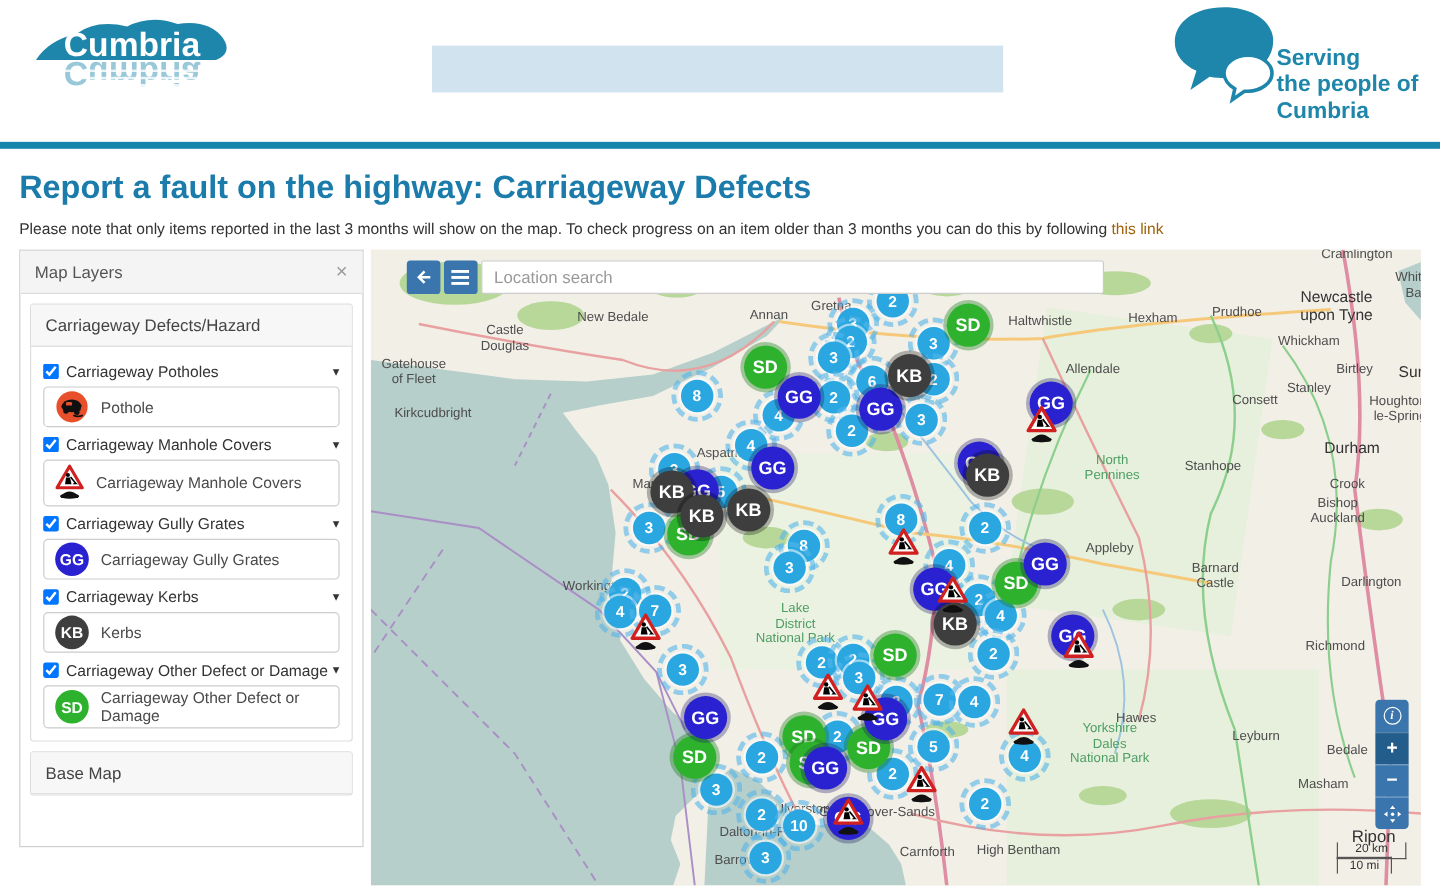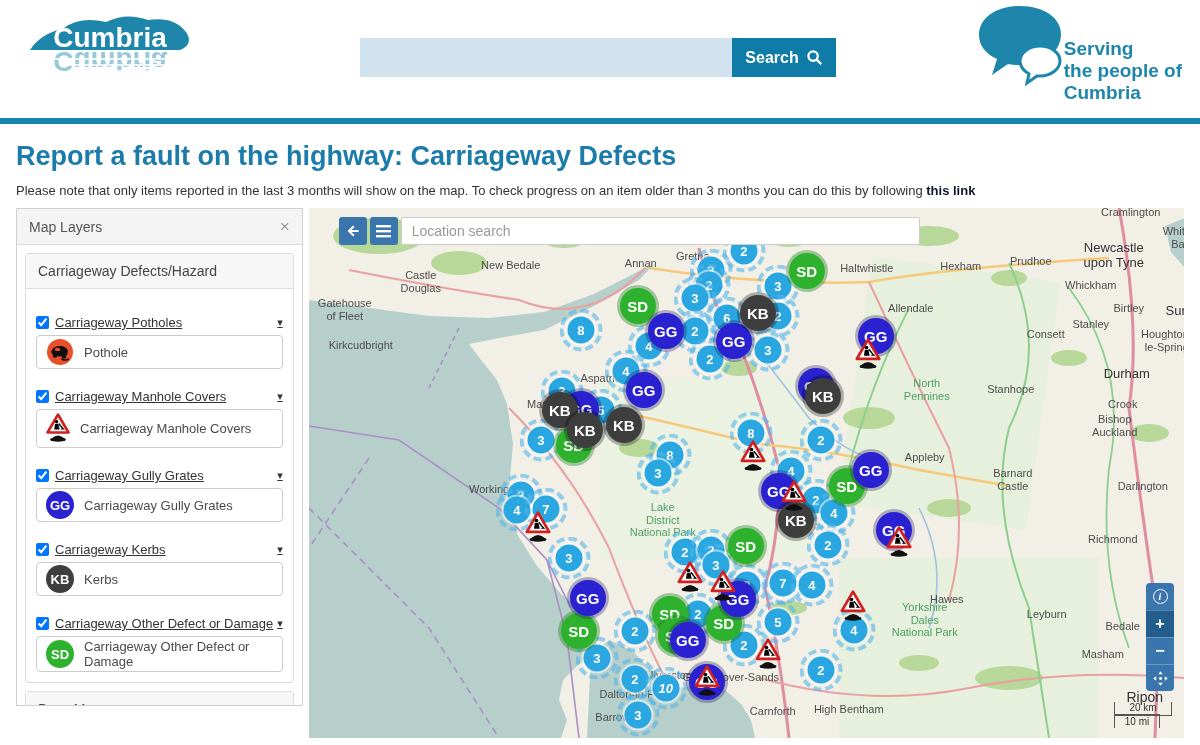--- a/index.html
+++ b/index.html
@@ -18,34 +18,34 @@
                        font-size:16px; display:flex; align-items:center; justify-content:center; gap:7px;
                        cursor:pointer; font-family:"Liberation Sans",sans-serif; }
   .tagline { position:absolute; right:18px; top:4px; display:flex; }
   .tagline-text { margin-top:34px; margin-left:-6px; color:#1f86ab; font-weight:bold; font-size:19px;
                   line-height:1.16; text-align:left; }
   .teal-bar { height:6px; background:#1786ad; }
 
   
   .page-title { color:#1b7cab; font-weight:bold; font-size:27px; margin:17px 16px 11px 16px; }
   .page-note { font-size:13px; color:#333; margin:0 16px 10px 16px; }
-  .page-note a { color:#0f172a; font-weight:bold; text-decoration:none; }
+  .page-note a { color:#a16207; font-weight:normal; text-decoration:none; }
 
   
   .content { display:flex; margin:0 16px 0 16px; align-items:flex-start; }
   .left-col { width:287px; display:flex; flex-direction:column; }
   .panel { border:1px solid #cfcfcf; background:#fff; height:498px; display:flex; flex-direction:column; }
   .panel-hd { background:#f4f4f4; border-bottom:1px solid #ddd; padding:9px 12px; font-size:14px;
               color:#555; display:flex; align-items:center; }
   .panel-hd .x { margin-left:auto; color:#9a9a9a; font-size:17px; cursor:pointer; line-height:1; }
   .panel-body { padding:8px; overflow:hidden; flex:1; }
   .section-box { border:1px solid #ddd; border-radius:3px; }
   .section-hd { background:#f7f7f7; border-bottom:1px solid #ddd; padding:9px 12px; font-size:14px; color:#444; }
   .layers { padding:6px 10px 8px 10px; }
-  .layer-row { display:flex; align-items:center; margin-top:20px; font-size:13px; color:#333;text-decoration:underline; }
+  .layer-row { display:flex; align-items:center; margin-top:7px; font-size:13px; color:#333; }
   .layer-row label { display:flex; align-items:center; gap:6px; cursor:pointer; }
   .layer-row .caret { margin-left:auto; color:#333; font-size:11px; cursor:pointer; }
   .legend-card { border:1px solid #ccc; border-radius:4px; margin:5px 0 2px 0; padding:2px 9px;
                  display:flex; align-items:center; gap:10px; min-height:34px; font-size:13px; color:#4a4a4a; }
   .badge { width:28px; height:28px; border-radius:50%; color:#fff; font-weight:bold; font-size:13px;
            display:flex; align-items:center; justify-content:center; flex:0 0 auto; }
   .b-gg { background:#2a21d0; } .b-kb { background:#3e3e3e; } .b-sd { background:#2eb22e; }
   .basemap-box { border:1px solid #ddd; border-radius:3px; margin-top:8px; }
   .attrib { font-size:12px; color:#333; padding:7px 2px 0 2px; }
   .attrib a { color:#2a77c9; text-decoration:none; }
@@ -108,27 +108,20 @@
       <text x="88" y="37" text-anchor="middle" font-size="28" font-weight="bold" fill="#ffffff" font-family="Liberation Sans, sans-serif">Cumbria</text>
       <text x="88" y="-42" text-anchor="middle" font-size="28" font-weight="bold" fill="#1f86ab" opacity="0.45" transform="scale(1,-1)" font-family="Liberation Sans, sans-serif">Cumbria</text>
       <rect x="30" y="48" width="120" height="2" fill="#ffffff" opacity="0.8"></rect>
       <rect x="38" y="54" width="104" height="2" fill="#ffffff" opacity="0.8"></rect>
       <rect x="48" y="60" width="84" height="2" fill="#ffffff" opacity="0.8"></rect>
     </svg>
   </div>
 
   <div class="hdr-search">
     <input type="text" placeholder="" style="">
-    <button>
-      <span>Search</span>
-      <svg width="17" height="17" viewBox="0 0 18 18">
-        <circle cx="7.5" cy="7.5" r="5" fill="none" stroke="#fff" stroke-width="2.4"></circle>
-        <line x1="11.5" y1="11.5" x2="16" y2="16" stroke="#fff" stroke-width="2.6"></line>
-      </svg>
-    </button>
   </div>
 
   <div class="tagline">
     <svg width="96" height="86" viewBox="0 0 96 86">
       <path d="M46 2 C22 2 5 14 5 31 c0 11 7 19 18 24 l-5 16 16 -11 c5 1 9 1 12 1 24 0 41 -13 41 -31 C87 14 70 2 46 2 Z" fill="#1f86ab"></path>
       <path d="M66 42 c-11 0 -20 7 -20 15 0 5 4 10 9 13 l-2 9 10 -7 h3 c11 0 20 -7 20 -15 0 -8 -9 -15 -20 -15 Z" fill="#ffffff" stroke="#1f86ab" stroke-width="3"></path>
     </svg>
     <div class="tagline-text">
       <div>Serving</div>
       <div>the people of</div>
@@ -384,21 +377,21 @@
         <div class="mk cluster" style="left: 438px; top: 377px;">8</div>
         <div class="mk cluster" style="left: 474px; top: 375px;">7</div>
         <div class="mk cluster" style="left: 503px; top: 377px;">4</div>
         <div class="mk cluster" style="left: 389px; top: 406px;">2</div>
         <div class="mk cluster" style="left: 469px; top: 414px;">5</div>
         <div class="mk cluster" style="left: 326px; top: 423px;">2</div>
         <div class="mk cluster" style="left: 435px; top: 437px;">2</div>
         <div class="mk cluster" style="left: 545px; top: 422px;">4</div>
         <div class="mk cluster" style="left: 512px; top: 462px;">2</div>
         <div class="mk cluster" style="left: 326px; top: 471px;">2</div>
-        <div class="mk cluster" style="left: 357px; top: 480px; font-style: italic;">10</div>
+        <div class="mk cluster" style="left: 357px; top: 480px;">10</div>
         <div class="mk cluster" style="left: 288px; top: 450px;">3</div>
         <div class="mk cluster" style="left: 329px; top: 507px;">3</div>
         <div class="mk sd" style="left: 329px; top: 98px;">SD</div>
         <div class="mk sd" style="left: 498px; top: 63px;">SD</div>
         <div class="mk sd" style="left: 265px; top: 237px;">SD</div>
         <div class="mk sd" style="left: 538px; top: 278px;">SD</div>
         <div class="mk sd" style="left: 437px; top: 338px;">SD</div>
         <div class="mk sd" style="left: 361px; top: 406px;">SD</div>
         <div class="mk sd" style="left: 415px; top: 415px;">SD</div>
         <div class="mk sd" style="left: 367px; top: 428px;">SD</div>

